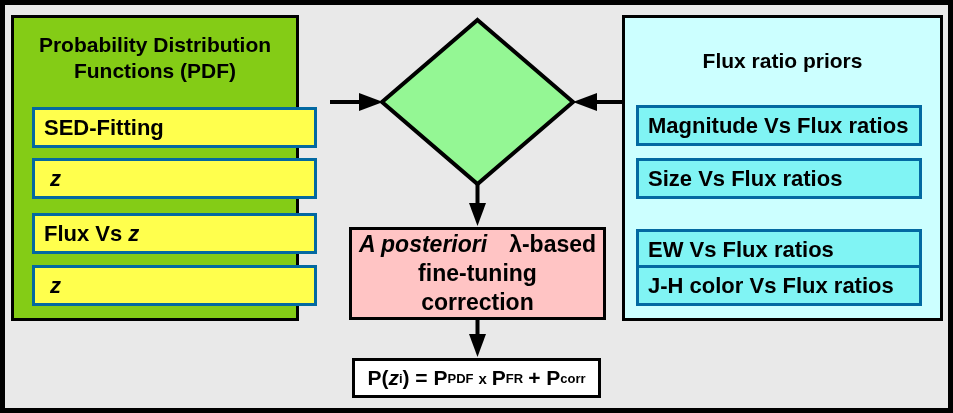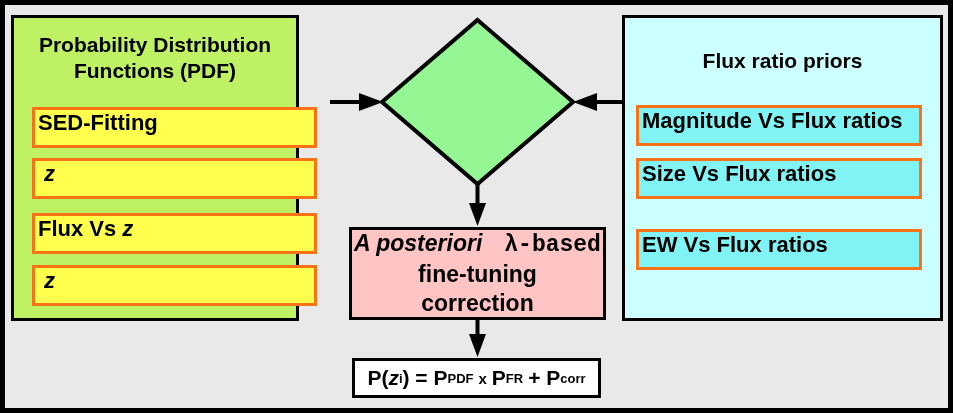--- a/index.html
+++ b/index.html
@@ -14,42 +14,42 @@
     color: #000;
     overflow: hidden;
   }
   .overlay { position:absolute; left:0; top:0; }
 
   .panel {
     position: absolute;
     box-sizing: border-box;
     border: 3px solid #000;
   }
-  .panel-left  { left:6px;  top:10px; width:288px; height:306px; background:#bef264; }
+  .panel-left  { left:6px;  top:10px; width:288px; height:306px; background:#84cc16; }
   .panel-right { left:617px; top:10px; width:321px; height:306px; background:#CCFFFF; }
 
   .panel-title {
     position: absolute;
     left: 0; right: 0;
     text-align: center;
     font-size: 21px;
     line-height: 26px;
     padding: 0 8px;
   }
   .panel-left  .panel-title { top: 14px; }
   .panel-right .panel-title { top: 30px; }
 
   .item {
     position: absolute;
     box-sizing: border-box;
-    border: 3px solid #f97316;
+    border: 3px solid #0369a1;
     height: 41px;
     display: flex;
-    align-items: flex-start;
-    padding-left: 3px;
+    align-items: center;
+    padding-left: 9px;
     font-size: 22px;
     white-space: nowrap;
   }
   .item-yellow { background:#FFFF4D; left:18px; width:285px; }
   .item-cyan   { background:#80F4F4; left:11px; width:286px; }
   .it { font-style: italic; }
   .zvar { font-style: italic; margin-left: 6px; }
 
   .diamond-label {
     position: absolute;
@@ -68,21 +68,21 @@
     box-sizing: border-box;
     background: #FFC4C4;
     border: 3px solid #000;
     display: flex; flex-direction: column;
     align-items: center; justify-content: center;
     font-size: 23px;
     line-height: 29px;
     text-align: center;
     white-space: nowrap;
   }
-  .lrest { margin-left: 22px; font-family: Liberation Mono, monospace; }
+  .lrest { margin-left: 22px; }
 
   .result-box {
     position: absolute;
     left: 347px; top: 353px; width: 249px; height: 40px;
     box-sizing: border-box;
     background: #FFFFFF;
     border: 3px solid #000;
     display: flex; align-items: center; justify-content: center;
     white-space: nowrap;
   }
@@ -138,20 +138,23 @@
     <div class="panel-title">Flux ratio priors</div>
     <div class="item item-cyan" style="top:140px">
       <span>Size Vs Flux ratios</span>
     </div>
     <div class="item item-cyan" style="top:87px">
       <span>Magnitude Vs Flux ratios</span>
     </div>
     <div class="item item-cyan" style="top:211px">
       <span>EW Vs Flux ratios</span>
     </div>
+    <div class="item item-cyan" style="top:247px">
+      <span>J-H color Vs Flux ratios</span>
+    </div>
   </div>
 
 
   <div class="correction-box">
     <div>
       <i>A posteriori</i><span class="lrest">λ-based</span>
     </div>
     <div>fine-tuning</div>
     <div>correction</div>
   </div>

